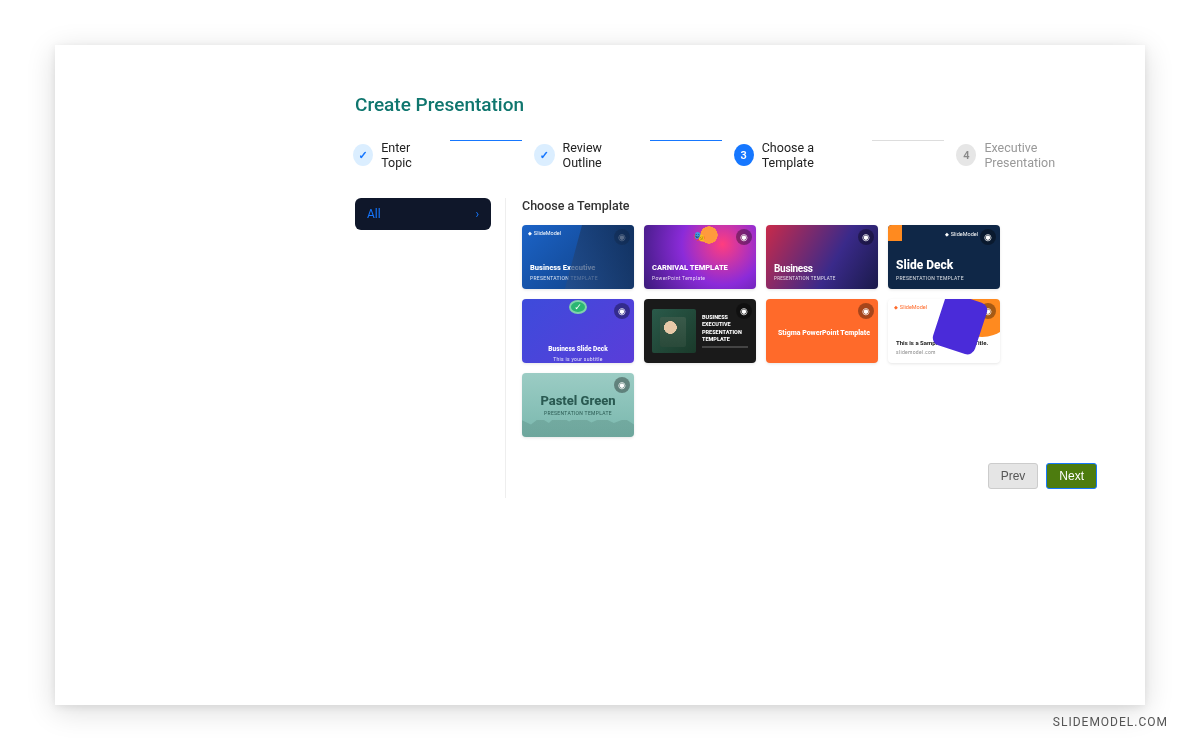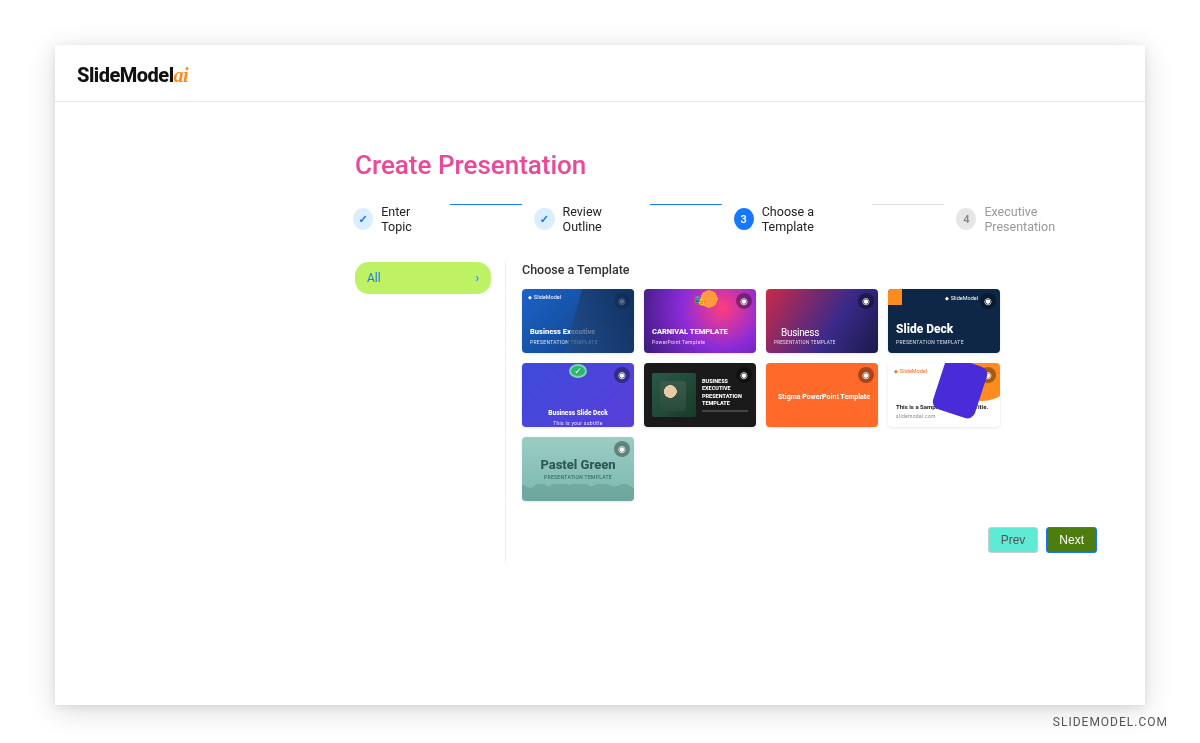--- a/index.html
+++ b/index.html
@@ -21,21 +21,21 @@
   }
   .header {
     padding: 18px 22px 14px 22px;
     border-bottom: 1px solid #e8e8e8;
     display:flex;
     align-items:center;
   }
   .logo { font-size: 20px; font-weight: 800; letter-spacing: -0.5px; color:#111;}
   .logo .ai { color:#ff8a1f; font-style: italic; font-weight: 600; font-family: Georgia, serif;}
   .inner { padding: 28px 44px 0 44px; }
-  .h1 { font-size: 26px; color:#ec4899; font-weight:500; margin: 20px 0 24px 256px;}
+  .h1 { font-size: 19px; color:#0f766e; font-weight:500; margin: 20px 0 24px 256px;}
   .stepper {
     display:flex; align-items:flex-start; margin: 0 0 28px 254px;
   }
   .step { display:flex; align-items:center; gap:8px; }
   .step-circle {
     width:22px; height:22px; border-radius:50%;
     display:flex; align-items:center; justify-content:center;
     font-size:11px; font-weight:600;
   }
   .step-done .step-circle { background:#dbeeff; color:#1677ff; }
@@ -43,22 +43,22 @@
   .step-pending .step-circle { background:#e6e6e6; color:#888; }
   .step-label { font-size:12.5px; color:#222; }
   .step-pending .step-label { color:#999; }
   .step-line { flex:0 0 auto; width:72px; height:1px; background:#1677ff; margin:0 12px; }
   .step-line.gray { background:#ddd; }
   .check::before { content:"✓"; font-size:11px;}
   
   .main-row { display:flex; margin-left:256px; }
   .sidebar { width:136px; margin-right:14px; }
   .side-item {
-    background:#bef264; color:#1677ff; font-size:12px;
-    padding:9px 12px; border-radius:14px;
+    background:#0f172a; color:#1677ff; font-size:12px;
+    padding:9px 12px; border-radius:6px;
     display:flex; justify-content:space-between; align-items:center;
     cursor:pointer;
   }
   .chev { font-size:12px; color:#1677ff; }
   .templates { flex:1; border-left:1px solid #eee; padding-left:16px; min-height:300px;}
   .templates h3 { font-size:12.5px; font-weight:500; color:#333; margin-bottom:12px;}
   .grid { display:grid; grid-template-columns: repeat(4, 112px); gap:10px 10px;}
   .card {
     width:112px; height:64px; border-radius:4px; position:relative;
     overflow:hidden; cursor:pointer; box-shadow: 0 1px 3px rgba(0,0,0,.1);
@@ -80,21 +80,21 @@
   
   
   .c1 { background: linear-gradient(135deg,#1b63c7,#0f3b7a); }
   .c1::after{content:"";position:absolute;right:-10px;top:-10px;width:70px;height:80px;
     background:linear-gradient(45deg,rgba(40,80,140,.7),rgba(10,30,60,.7));transform:skewX(-15deg);}
   .c2 { background: radial-gradient(circle at 70% 30%, #ff3d7f 0%, #8b2bd9 45%, #3a1a7a 100%); }
   .c2::before{content:"";position:absolute;left:40%;top:-10px;width:40px;height:40px;border-radius:50%;
     background:radial-gradient(circle,#ff9a3d 30%,transparent 31%);}
   .c2 .mask{position:absolute;top:6px;left:50%;transform:translateX(-50%);color:#4dd9c6;font-size:10px;}
   .c3 { background: linear-gradient(120deg,#c92a4a 0%, #3a2a8a 60%, #1a1a4a 100%); }
-  .c3 .big{font-size:10px; font-weight:400; color:#fff; letter-spacing:-.3px;margin-left:7px;}
+  .c3 .big{font-size:10px; font-weight:700; color:#fff; letter-spacing:-.3px;}
   .c3 .t-sub{font-size:4.5px;}
   .c4 { background: #0f2747; }
   .c4::before{content:"";position:absolute;left:0;top:0;width:14px;height:16px;background:#ff8a1f;}
   .c5 { background: linear-gradient(135deg,#3d4bdb,#5a3dd9); display:flex;align-items:center;justify-content:center;flex-direction:column;}
   .c5 .badge{width:18px;height:18px;border-radius:50%;background:#2bb673;display:flex;align-items:center;justify-content:center;color:#fff;font-size:9px;margin-bottom:4px;border:2px solid rgba(255,255,255,.4);}
   .c5 .t-title{text-align:center;font-size:6.5px;margin-top:28px;}
   .c5 .t-sub{text-align:center;}
   .c6 { background:#1a1a1a; display:flex; flex-direction:row; align-items:center; gap:6px;}
   .c6 .photo{width:44px;height:44px;background:linear-gradient(135deg,#2a5a4a,#1a3a2a);border-radius:2px;position:relative;}
   .c6 .photo::after{content:"";position:absolute;inset:8px 10px 6px 8px;background:radial-gradient(circle at 40% 35%,#e8c9a8 25%,transparent 26%),linear-gradient(#3a5a4a,#2a4a3a);border-radius:2px;}
@@ -114,38 +114,33 @@
     clip-path: polygon(0 100%, 0 40%, 8% 55%, 16% 30%, 24% 50%, 32% 20%, 42% 45%, 52% 25%, 62% 48%, 72% 30%, 82% 50%, 92% 35%, 100% 55%, 100% 100%);}
   .c9 .t-title{color:#2a5a52;font-weight:800;font-size:13px;z-index:1;}
   .c9 .t-sub{color:#2a5a52;z-index:1;}
   
   .footer-nav {
     display:flex; justify-content:flex-end; gap:8px;
     margin: 26px 0 0 0; padding-right:4px;
   }
   .btn {
     font-size:12px; padding:5px 12px; border-radius:3px; cursor:pointer;
-    border:1px solid #ccc; background:#5eead4; color:#555;
+    border:1px solid #ccc; background:#e5e5e5; color:#555;
   }
   .btn.primary { background:#4d7c0f; border-color:#1677ff; color:#fff; }
   .watermark {
     position:absolute; right:32px; bottom:14px;
     font-size:12px; letter-spacing:1px; color:#555;
   }
 </style>
 </head>
 <body>
 
 <div class="app-window">
 
-  <div class="header">
-    <div class="logo">
-      <span>SlideModel</span><span class="ai">ai</span>
-    </div>
-  </div>
 
   <div class="inner">
     <div class="h1">Create Presentation</div>
 
     <div class="stepper">
       <div class="step step-done">
         <div class="step-circle">
             <span class="check"></span>
           </div>
         <div class="step-label">Enter Topic</div>

